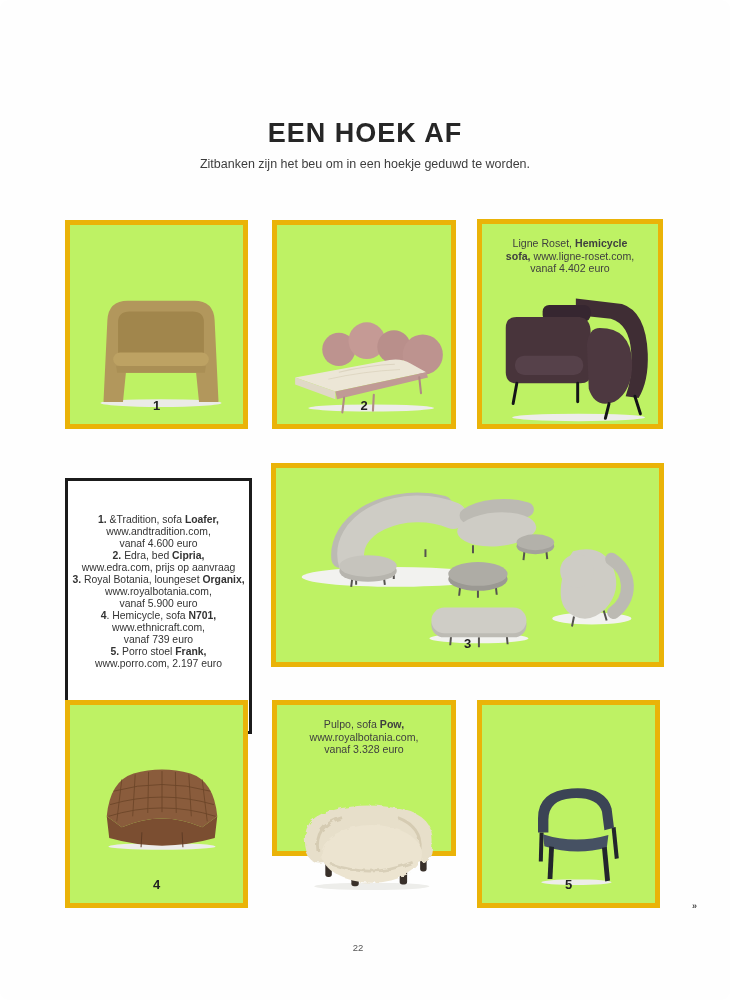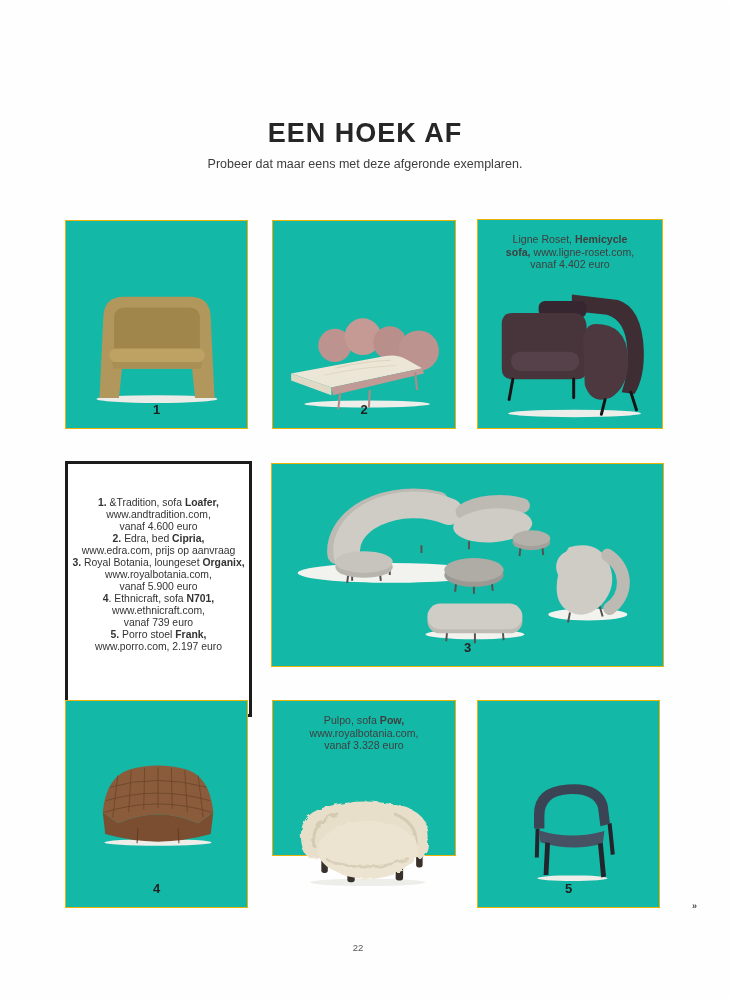--- a/index.html
+++ b/index.html
@@ -9,21 +9,21 @@
   }
   .page-title{
     position:absolute;top:118px;left:0;width:730px;text-align:center;
     font-size:27px;font-weight:900;letter-spacing:1px;color:#262626;
   }
   .subtitle{
     position:absolute;top:157px;left:0;width:730px;text-align:center;
     font-size:12.5px;line-height:15.5px;color:#3d3d3d;
   }
   .box{
-    position:absolute;background:#14b8a6;border:1px solid #eab308;box-sizing:border-box;
+    position:absolute;background:#bef264;border:5px solid #eab308;box-sizing:border-box;
   }
   .credits-box{
     position:absolute;background:#fff;border:3px solid #1b1b1b;box-sizing:border-box;
     text-align:center;font-size:10.4px;line-height:12px;color:#333;padding-top:33px;
   }
   .caption{
     position:absolute;top:13px;left:6px;right:6px;text-align:center;
     font-size:10.6px;line-height:12.6px;color:#3f3f3f;
   }
   .fig-num{
@@ -42,21 +42,21 @@
   }
   .tline{display:block}
 </style>
 </head>
 <body>
 
 <div class="page">
 
   <div class="page-title">EEN HOEK AF</div>
   <div class="subtitle">
-      <div class="tline">Probeer dat maar eens met deze afgeronde exemplaren.</div>
+      <div class="tline">Zitbanken zijn het beu om in een hoekje geduwd te worden.</div>
     </div>
 
   <div class="box" style="left:65px;top:220px;width:183px;height:209px;">
     <svg class="fig-art" style="left:13px;top:60px;" width="156" height="126" viewBox="0 0 160 125">
       <ellipse cx="80" cy="119" rx="62" ry="4" fill="#ebebe7"></ellipse>
       <path d="M21,118 L25,34 Q26,14 46,14 L114,14 Q134,14 135,34 L139,118 L119,118 L116,88 L44,88 L41,118 Z" fill="#b2975c"></path>
       <path d="M36,76 L36,36 Q36,25 48,25 L112,25 Q124,25 124,36 L124,76 Q95,68 80,68 Q65,68 36,76 Z" fill="#a1864c"></path>
       <rect x="31" y="67" width="98" height="14" rx="7" fill="#bda263"></rect>
       <path d="M34,81 L126,81 L125,88 L35,88 Z" fill="#aa8f55"></path>
     </svg>
@@ -90,30 +90,30 @@
       <ellipse cx="95" cy="149" rx="72" ry="4" fill="#ededea"></ellipse>
       <path d="M92,20 L142,26 Q168,34 170,80 Q171,110 160,128 L146,126 Q154,104 152,78 Q150,48 130,42 L92,38 Z" fill="#3f2d34"></path>
       <rect x="56" y="27" width="52" height="18" rx="7" fill="#362630"></rect>
       <path d="M16,52 Q16,40 28,40 L96,40 Q108,42 108,56 L108,102 Q108,112 97,112 L28,112 Q16,112 16,100 Z" fill="#48343b"></path>
       <rect x="26" y="82" width="74" height="21" rx="10" fill="#56414a"></rect>
       <path d="M118,52 Q151,52 153,88 Q154,120 134,132 Q113,140 106,118 L104,70 Q106,52 118,52 Z" fill="#4d3840"></path>
       <path d="M28,112 L24,134 M94,112 L94,132 M128,134 L124,150 M156,126 L162,145" stroke="#141418" stroke-width="3.2" stroke-linecap="round" fill="none"></path>
     </svg>
   </div>
 
-  <div class="credits-box" style="left:65px;top:461px;width:187px;height:256px;">
+  <div class="credits-box" style="left:65px;top:478px;width:187px;height:256px;">
       <div class="tline"><span class="b">1. </span><span>&amp;Tradition, sofa </span><span class="b">Loafer,</span></div>
       <div class="tline"><span class="i">www.andtradition.com,</span></div>
       <div class="tline"><span class="i">vanaf 4.600 euro</span></div>
       <div class="tline"><span class="b">2. </span><span>Edra, bed </span><span class="b">Cipria,</span></div>
       <div class="tline"><span class="i">www.edra.com, prijs op aanvraag</span></div>
       <div class="tline"><span class="b">3. </span><span>Royal Botania, loungeset </span><span class="b">Organix,</span></div>
       <div class="tline"><span class="i">www.royalbotania.com,</span></div>
       <div class="tline"><span class="i">vanaf 5.900 euro</span></div>
-      <div class="tline"><span class="b">4</span><span>. Ethnicraft, sofa </span><span class="b">N701,</span></div>
+      <div class="tline"><span class="b">4</span><span>. Hemicycle, sofa </span><span class="b">N701,</span></div>
       <div class="tline"><span class="i">www.ethnicraft.com,</span></div>
       <div class="tline"><span class="i">vanaf 739 euro</span></div>
       <div class="tline"><span class="b">5. </span><span>Porro stoel </span><span class="b">Frank,</span></div>
       <div class="tline"><span class="i">www.porro.com, 2.197 euro</span></div>
     </div>
 
   <div class="box" style="left:271px;top:463px;width:393px;height:204px;">
     <svg class="fig-art" style="left:0;top:0;" width="391" height="202" viewBox="0 0 393 204">
       <ellipse cx="120" cy="110" rx="95" ry="10" fill="#f2f2ef"></ellipse>
       <ellipse cx="318" cy="152" rx="40" ry="6" fill="#f2f2ef"></ellipse>

